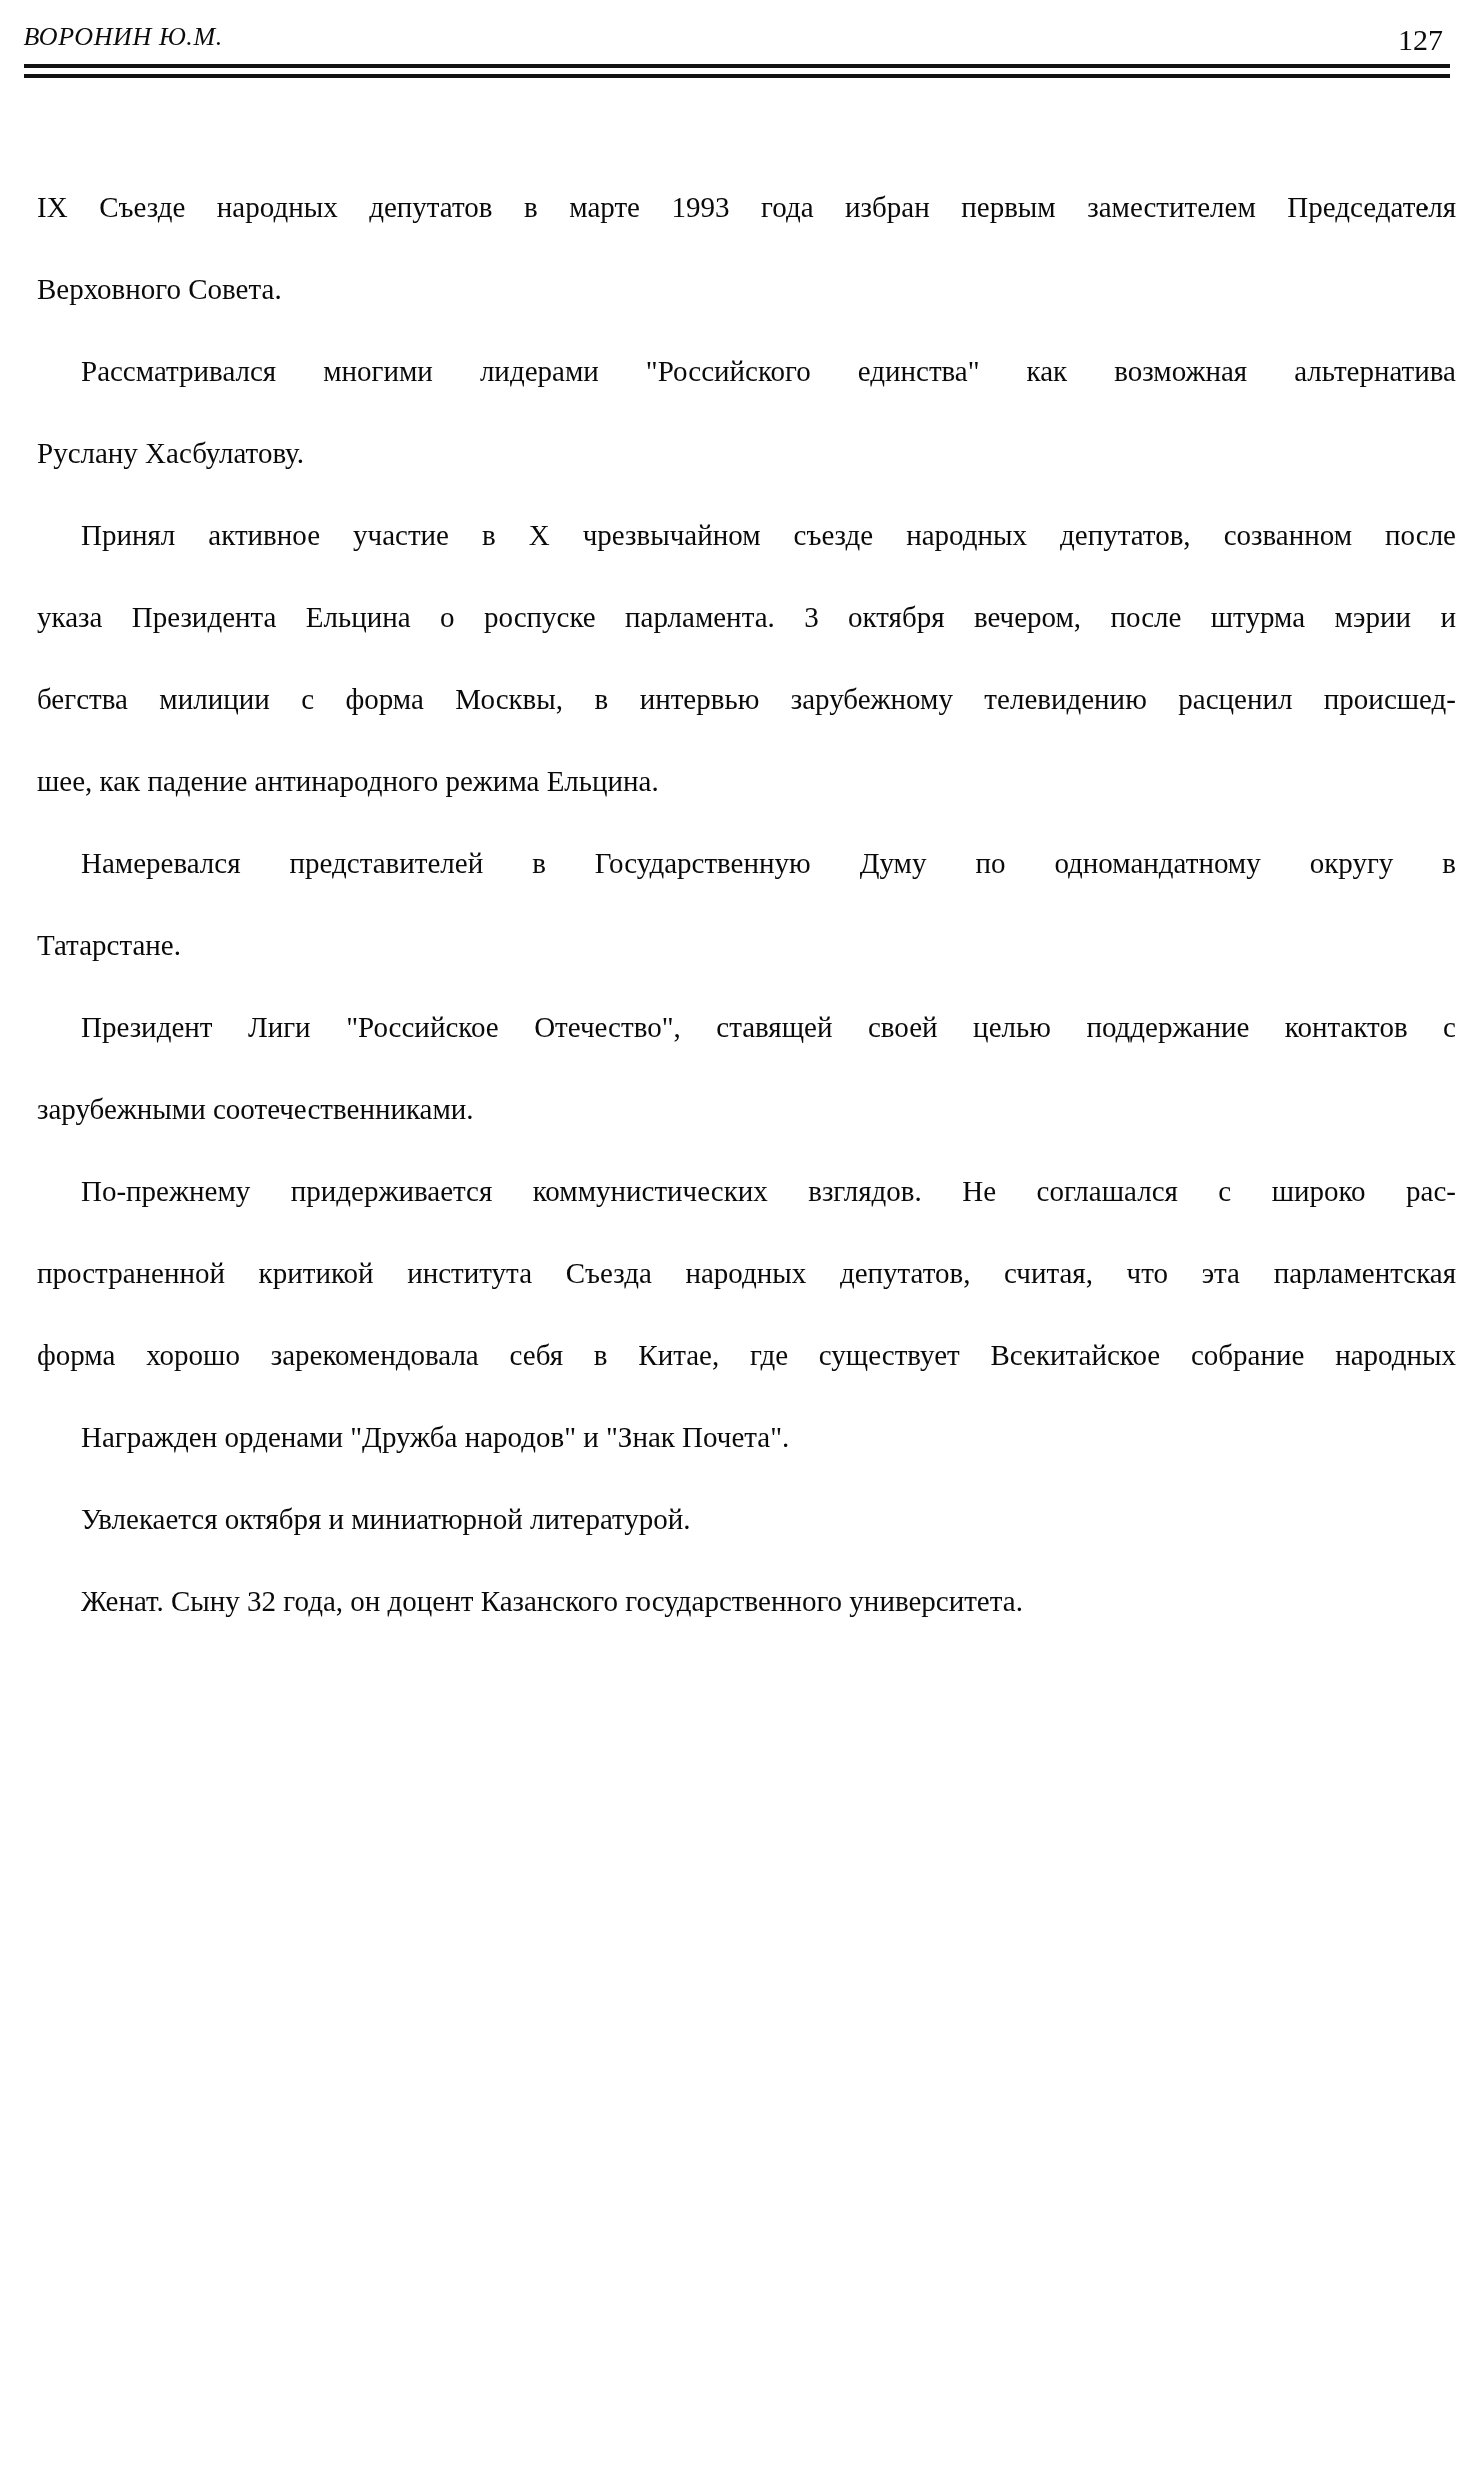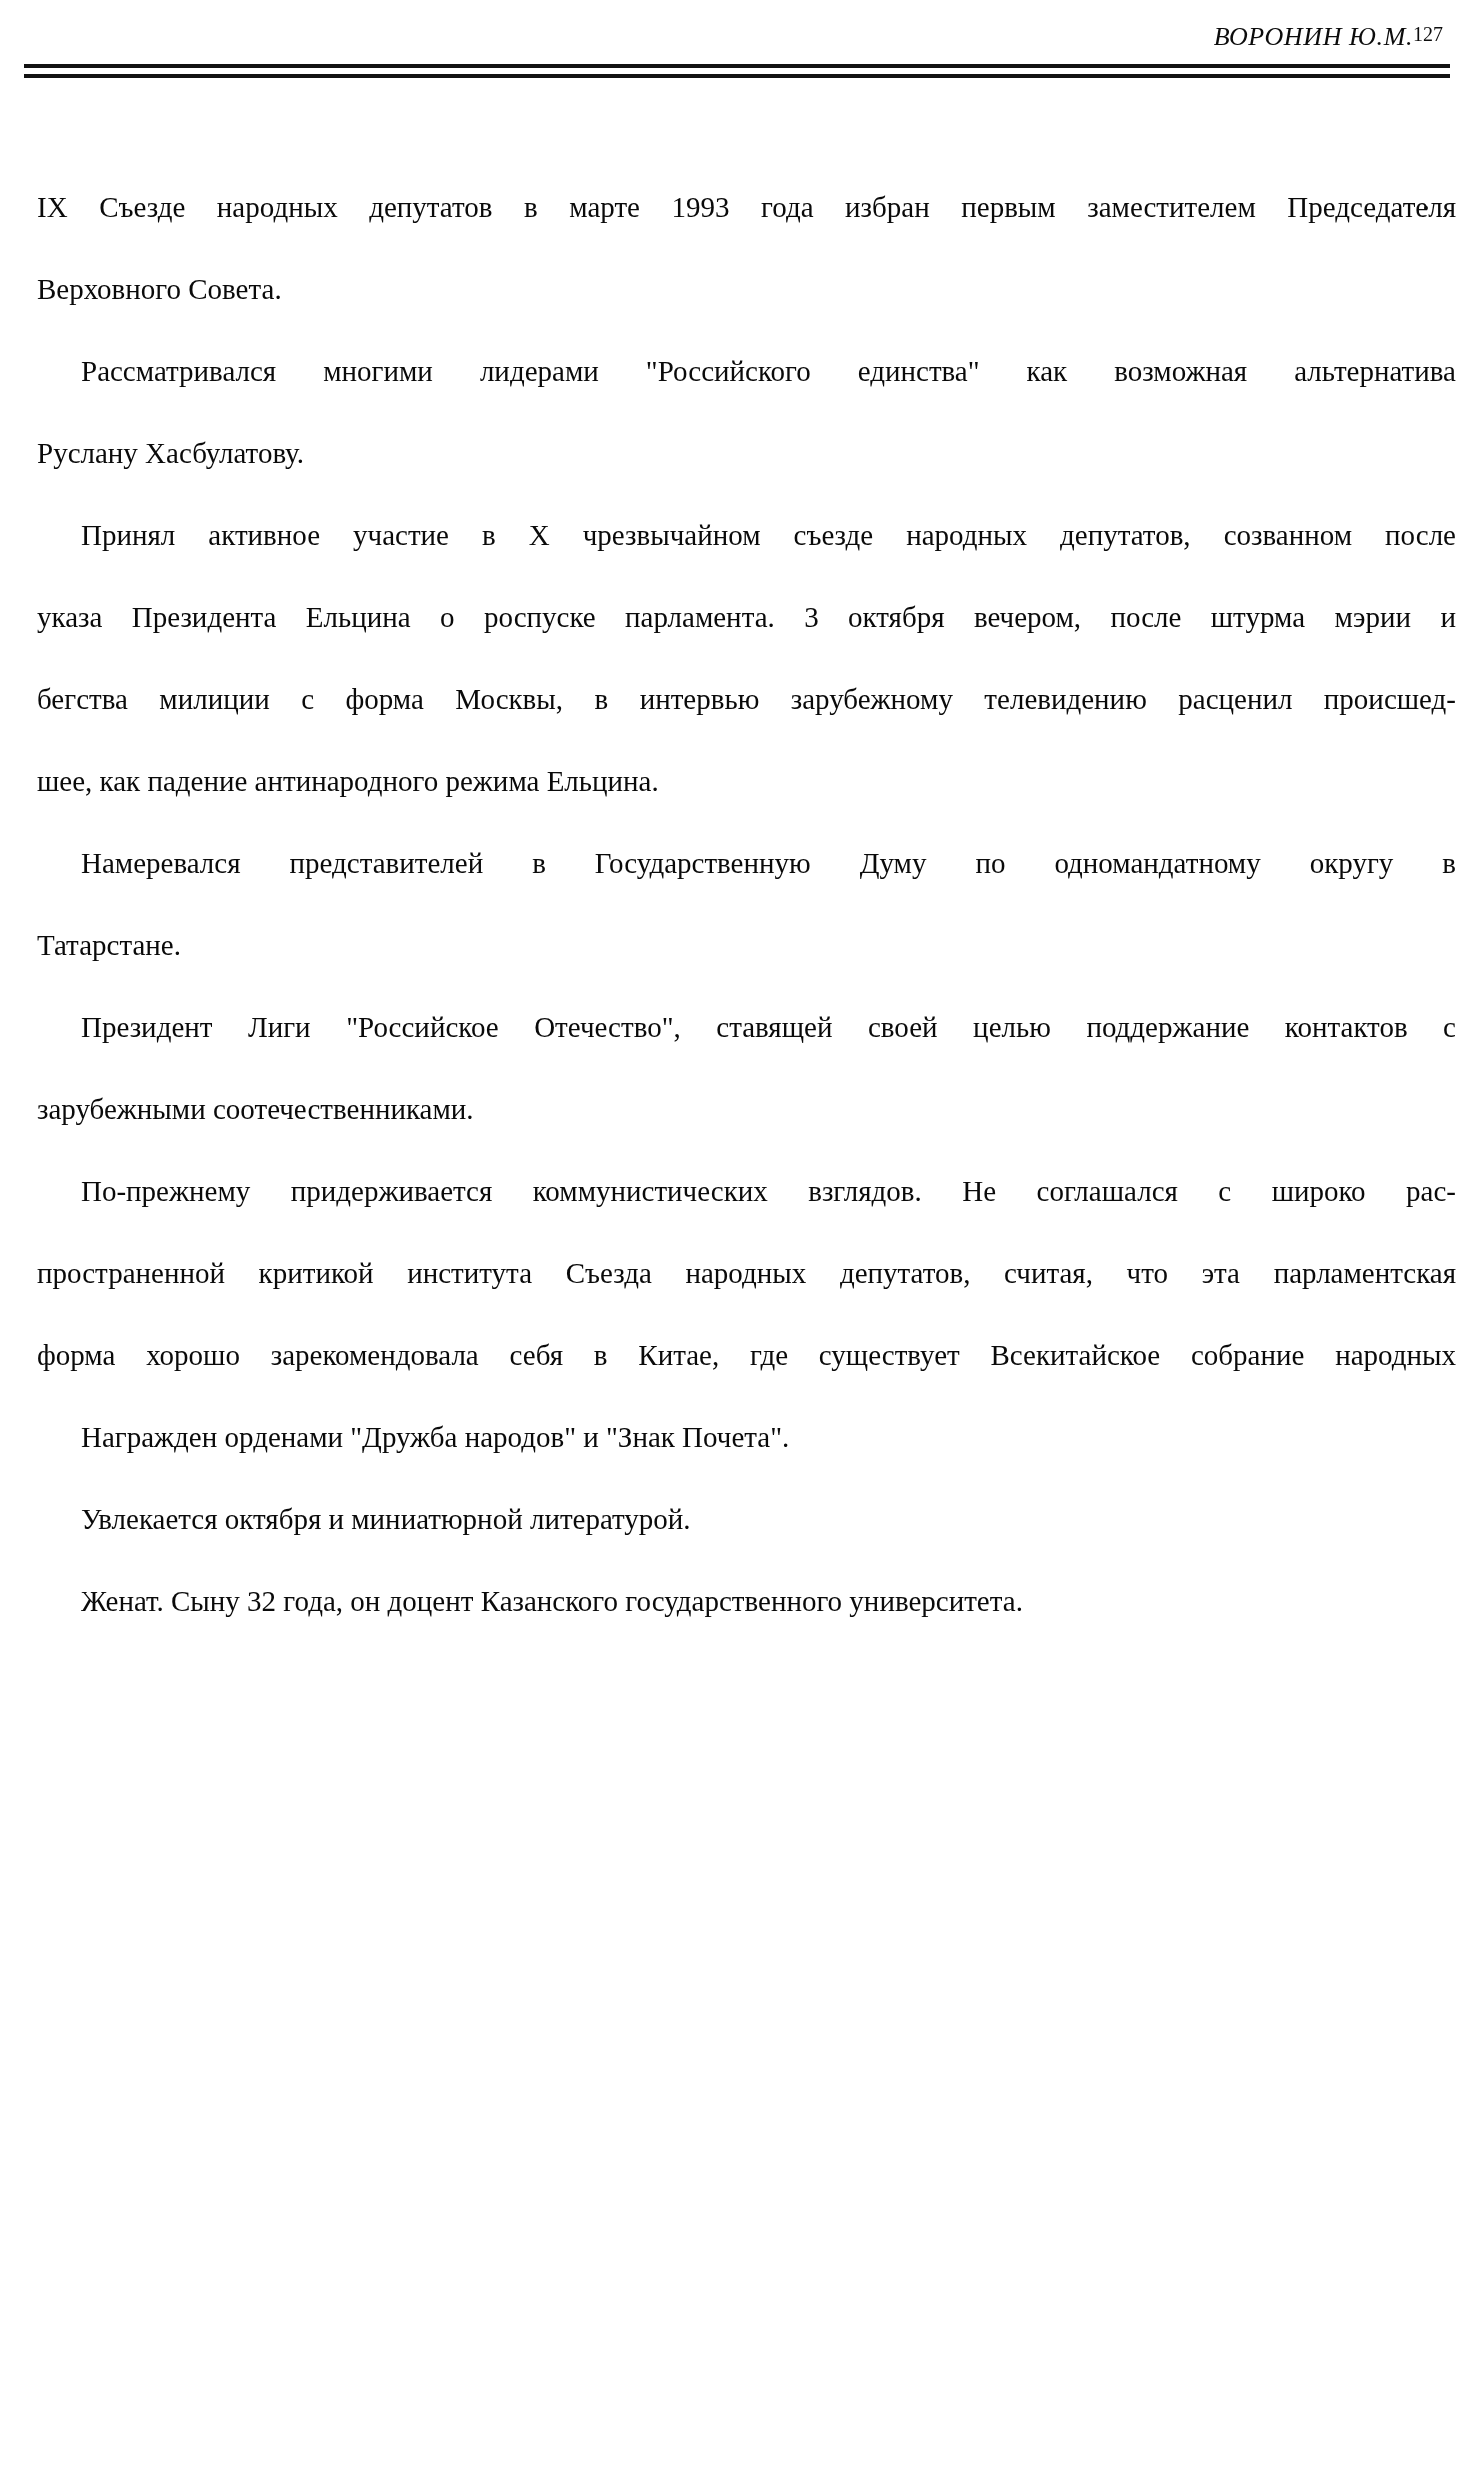--- a/index.html
+++ b/index.html
@@ -15,31 +15,31 @@
     color: #0a0a0a;
     font-family: "Liberation Serif", serif;
     overflow: hidden;
   }
   .running-header {
     position: absolute;
     top: 22px;
     left: 23.5px;
     right: 38px;
     display: flex;
-    justify-content: flex-end;
+    justify-content: space-between;
     align-items: flex-start;
   }
   .header-title {
     font-style: italic;
     font-size: 26px;
     letter-spacing: 0.6px;
     color: #0c0c0c;
   }
   .page-number {
-    font-size: 20px;
+    font-size: 30px;
     color: #0c0c0c;
     margin-top: 1.2px;
   }
   .double-rule {
     position: absolute;
     left: 23.5px;
     top: 64px;
     width: 1426px;
     height: 5.6px;
     border-top: 4.3px solid #121212;

